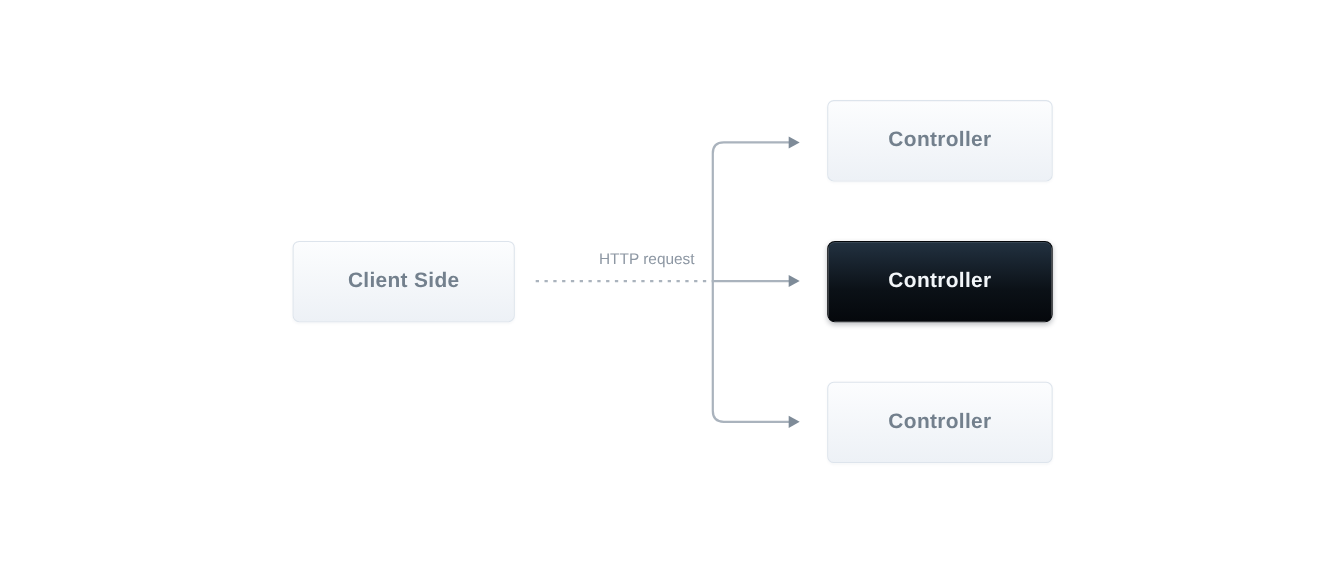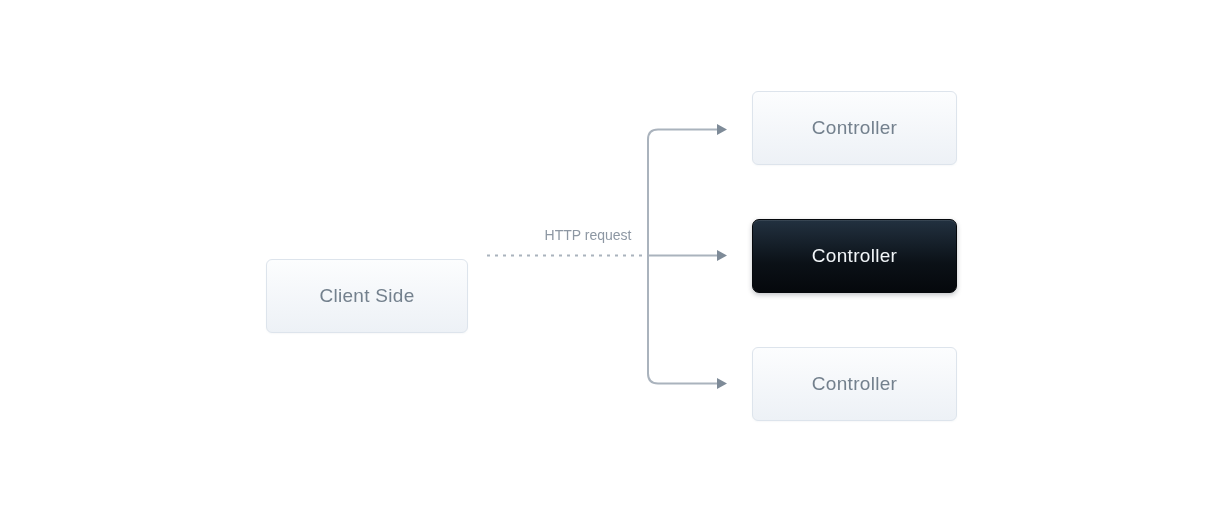--- a/index.html
+++ b/index.html
@@ -24,42 +24,41 @@
   }
   .node {
     position: absolute;
     width: 205px;
     height: 74px;
     border-radius: 6px;
     display: flex;
     align-items: center;
     justify-content: center;
     font-size: 19px;
-    font-weight: 400;
+    font-weight: 700;
     letter-spacing: 0.3px;
     box-sizing: border-box;
   }
   .node--light {
     background: linear-gradient(180deg, var(--box-light-bg-top, #fcfdfe) 0%, var(--box-light-bg-bottom, #edf1f6) 100%);
     border: 1px solid var(--box-light-border, #dde4ec);
     color: var(--box-light-text, #73808d);
     box-shadow: 0 1px 2px rgba(120, 135, 150, 0.06);
   }
   .node--dark {
     background: linear-gradient(180deg, var(--box-dark-bg-top, #223140) 0%, #0b1117 60%, var(--box-dark-bg-bottom, #05080c) 100%);
     border: 1px solid #05080c;
     color: var(--box-dark-text, #f2f6f9);
     border-radius: 7px;
     box-shadow: inset 0 1px 0 rgba(255,255,255,0.10), 0 2px 5px rgba(10, 20, 30, 0.25);
   }
   .node--client {
     left: 266px;
     top: 219px;
     width: 202px;
-    margin-top: 40px;
   }
   .node--ctrl-top    { left: 752px; top: 91px; }
   .node--ctrl-middle { left: 752px; top: 219px; }
   .node--ctrl-bottom { left: 752px; top: 347px; }
   .edge-label {
     position: absolute;
     left: 488px;
     top: 227px;
     width: 200px;
     text-align: center;

